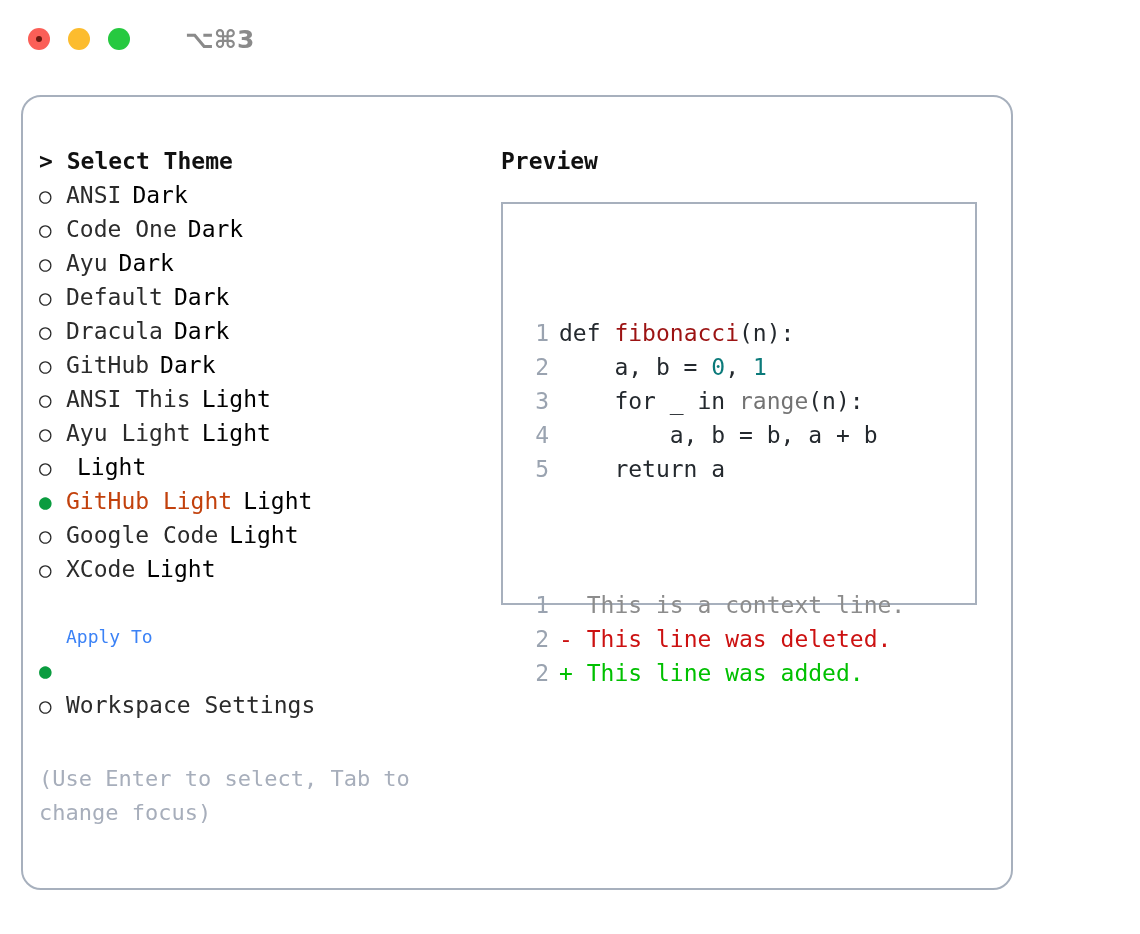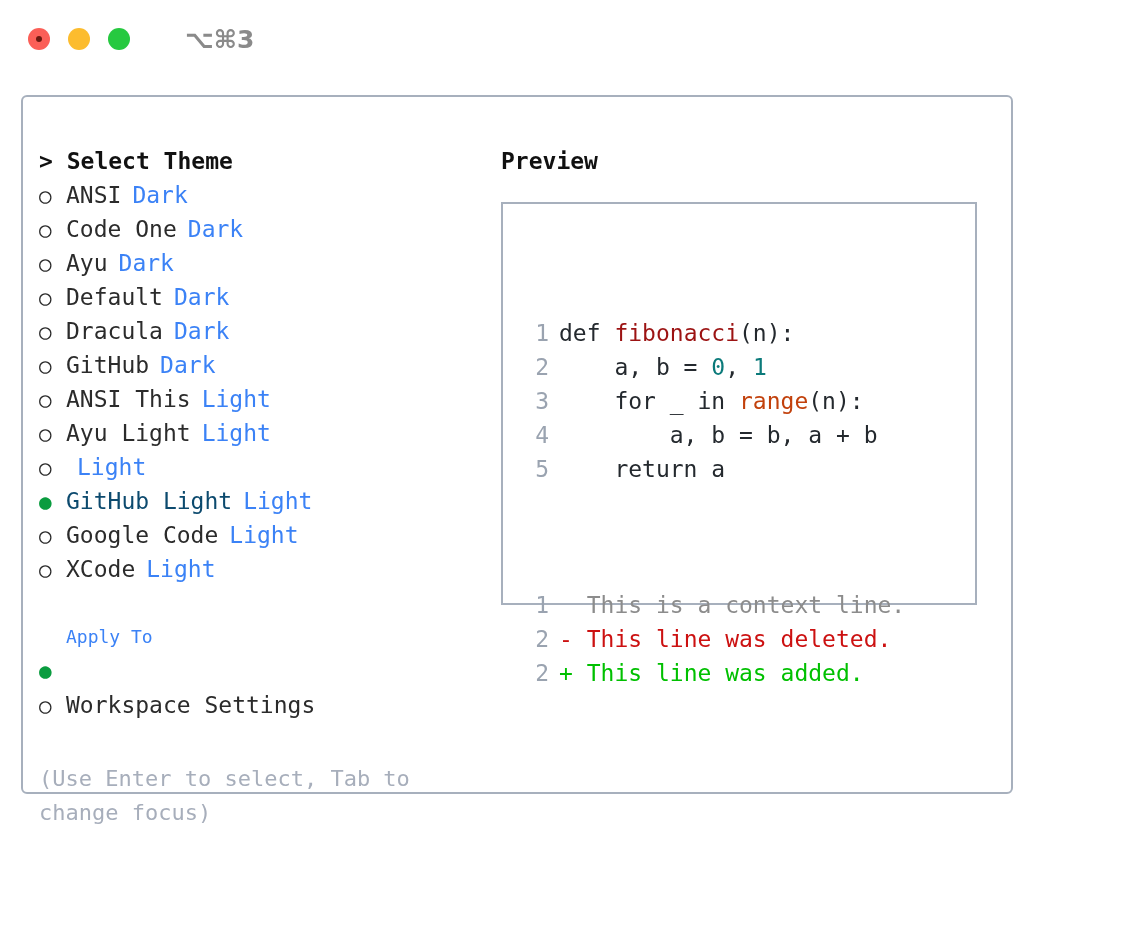--- a/index.html
+++ b/index.html
@@ -65,23 +65,23 @@
     letter-spacing: 0px;
     font-family: "DejaVu Sans", sans-serif;
   }
 
   
   .panel {
     position: absolute;
     left: 21px;
     top: 95px;
     width: 992px;
-    height: 699px;
+    height: 795px;
     border: 2px solid #a7b0bd;
-    border-radius: 6px;
+    border-radius: 20px;
     box-sizing: border-box;
     background: #ffffff;
   }
 
   .panel-inner {
     position: relative;
     width: 100%;
     height: 100%;
   }
 
@@ -114,23 +114,23 @@
   }
   .bullet {
     width: 27px;
     flex: 0 0 27px;
     font-size: 21px;
     color: #2b2b2b;
     line-height: 34px;
   }
   .bullet.filled { color: #0a9c3f; }
   .opt-label { color: #2b2b2b; }
-  .opt-row.selected .opt-label { color: #0c4a6e; }
+  .opt-row.selected .opt-label { color: #c2410c; }
   .opt-tag {
-    color: #3b82f6;
+    color: #000000;
     margin-left: 11px;
   }
 
   .apply-title {
     font-size: 18px;
     line-height: 34px;
     color: #3b82f6;
     padding-left: 27px;
     white-space: pre;
   }
@@ -183,21 +183,21 @@
     display: inline-block;
     width: 26px;
     text-align: right;
     color: #9aa3b0;
     margin-right: 10px;
     flex: 0 0 26px;
   }
   .tok-plain { color: #24292e; }
   .tok-func  { color: #9c1313; }
   .tok-num   { color: #0b7a7a; }
-  .tok-builtin { color: #c2410c; }
+  .tok-builtin { color: #737373; }
 
   .diff { margin-top: 34px; }
   .diff-ctx { color: #8c8c8c; }
   .diff-del { color: #cc1111; }
   .diff-add { color: #00c000; }
 </style>
 </head>
 <body>
 
 <div class="screen">

